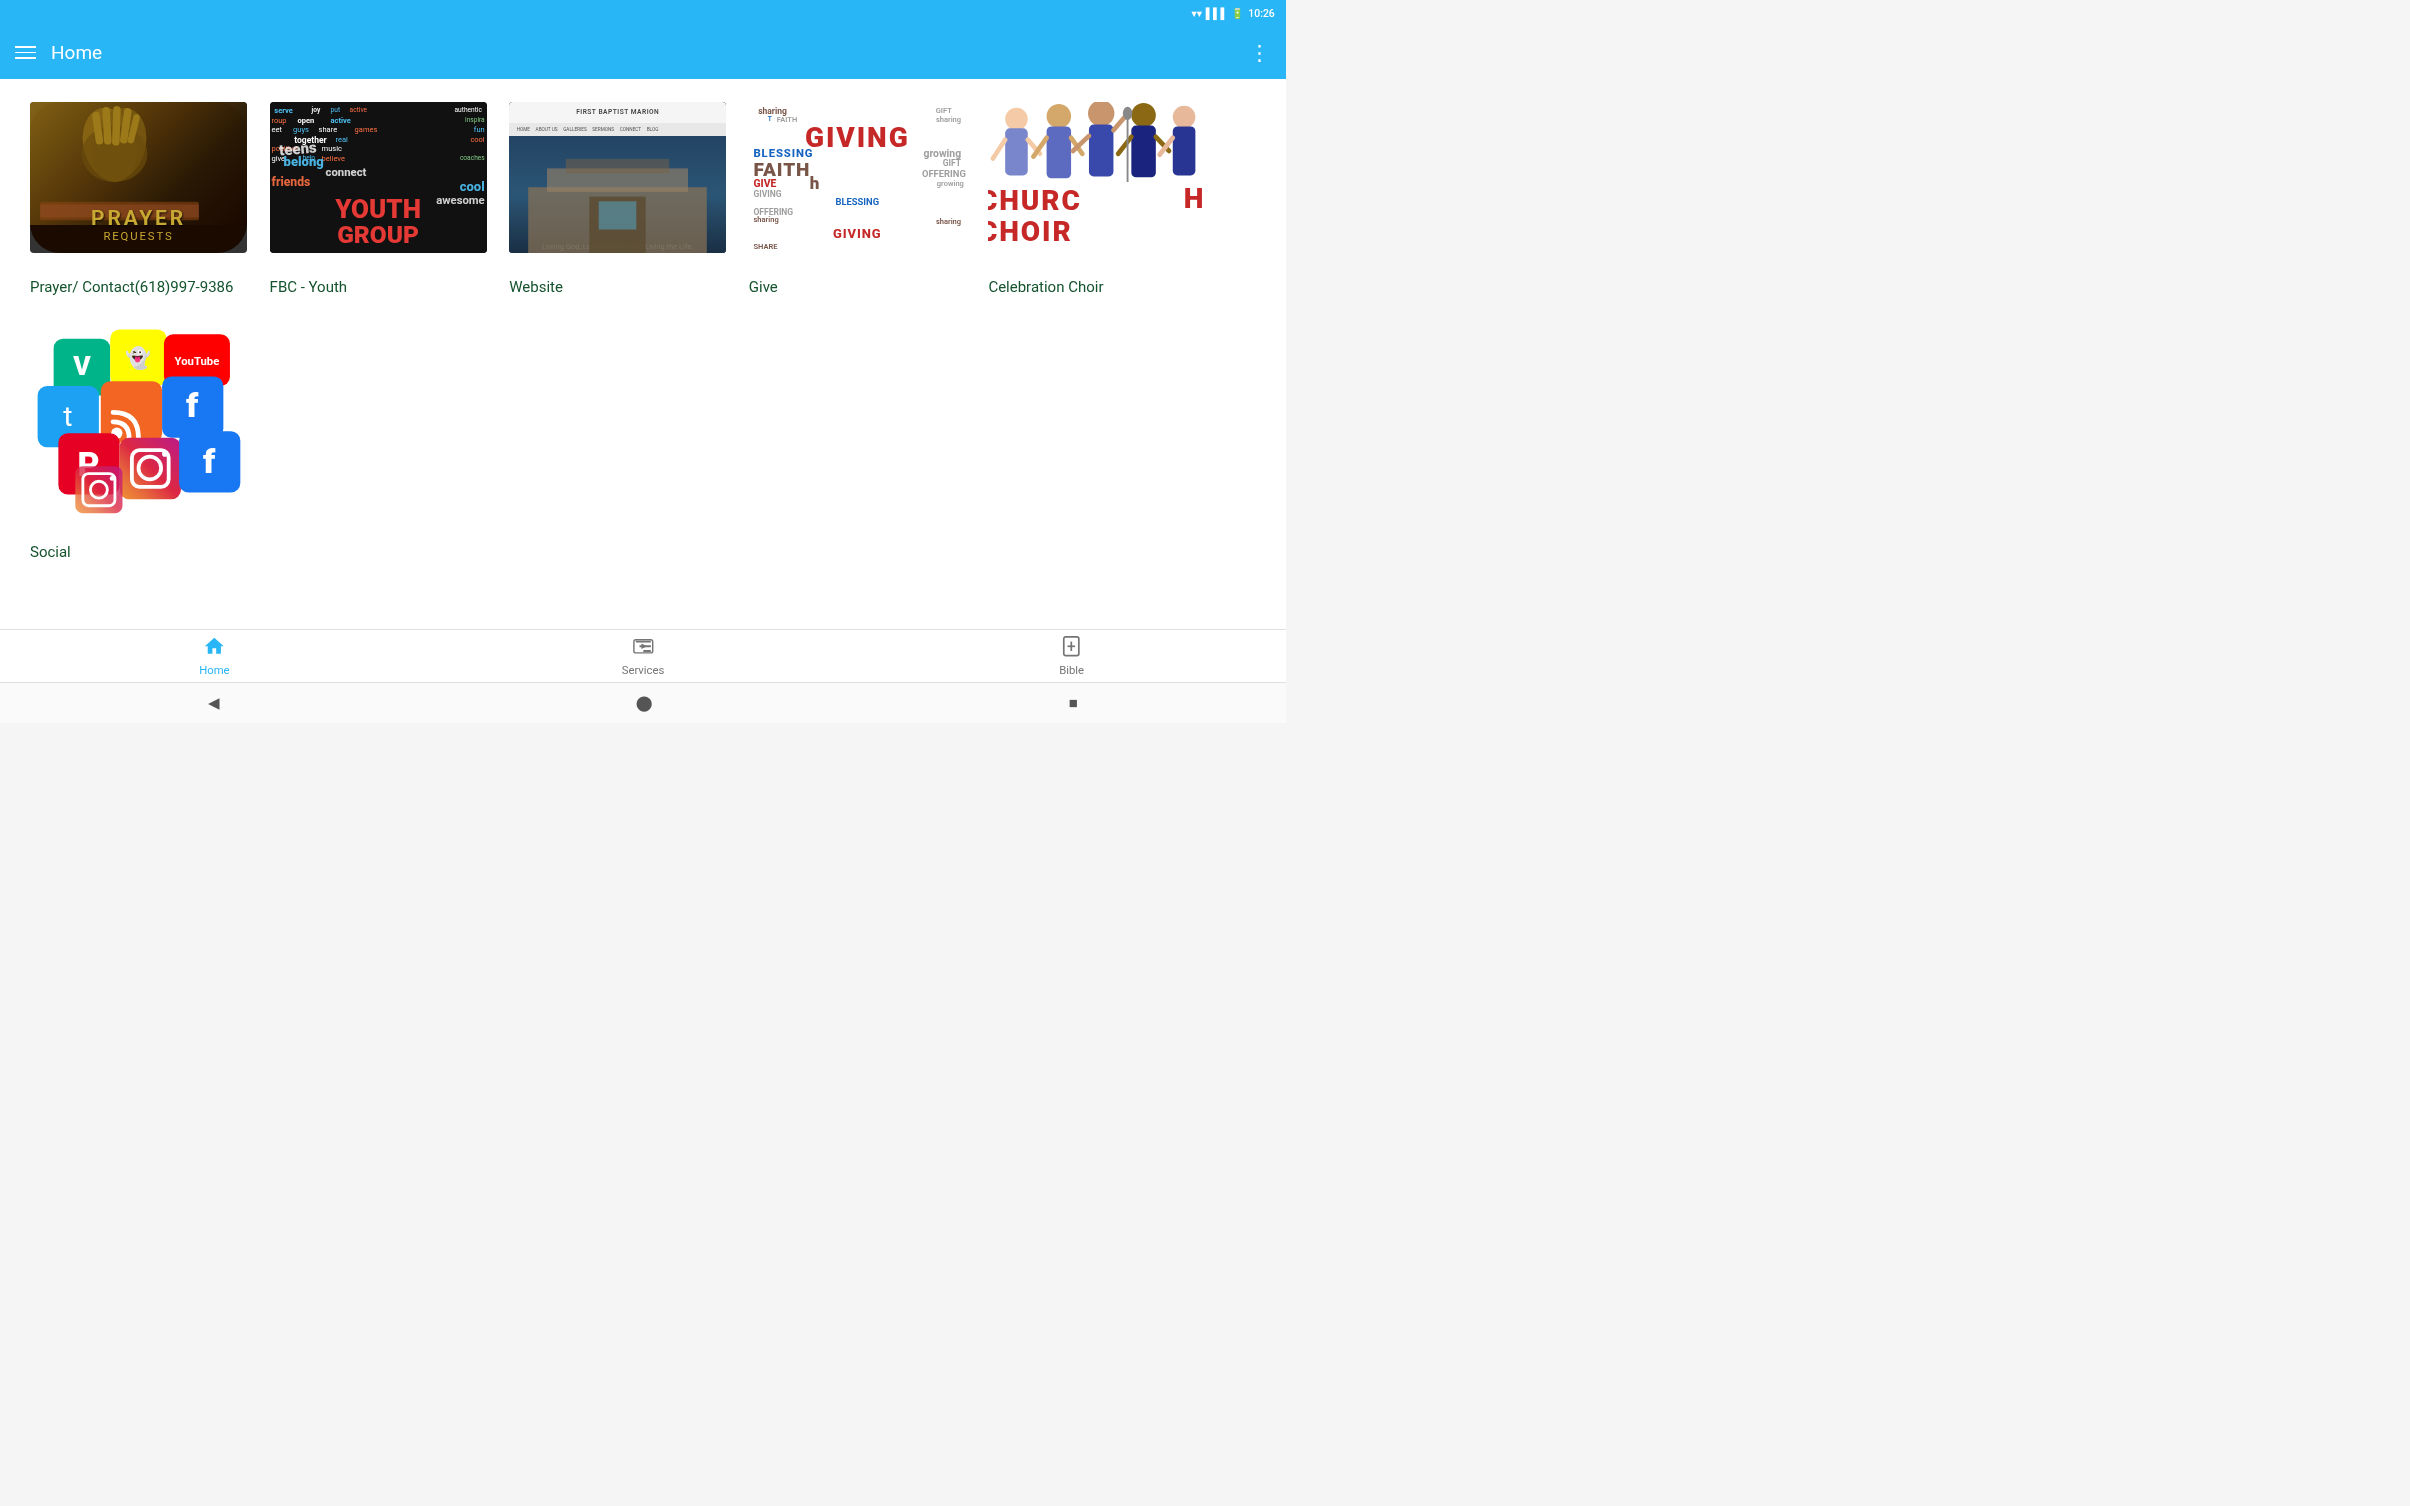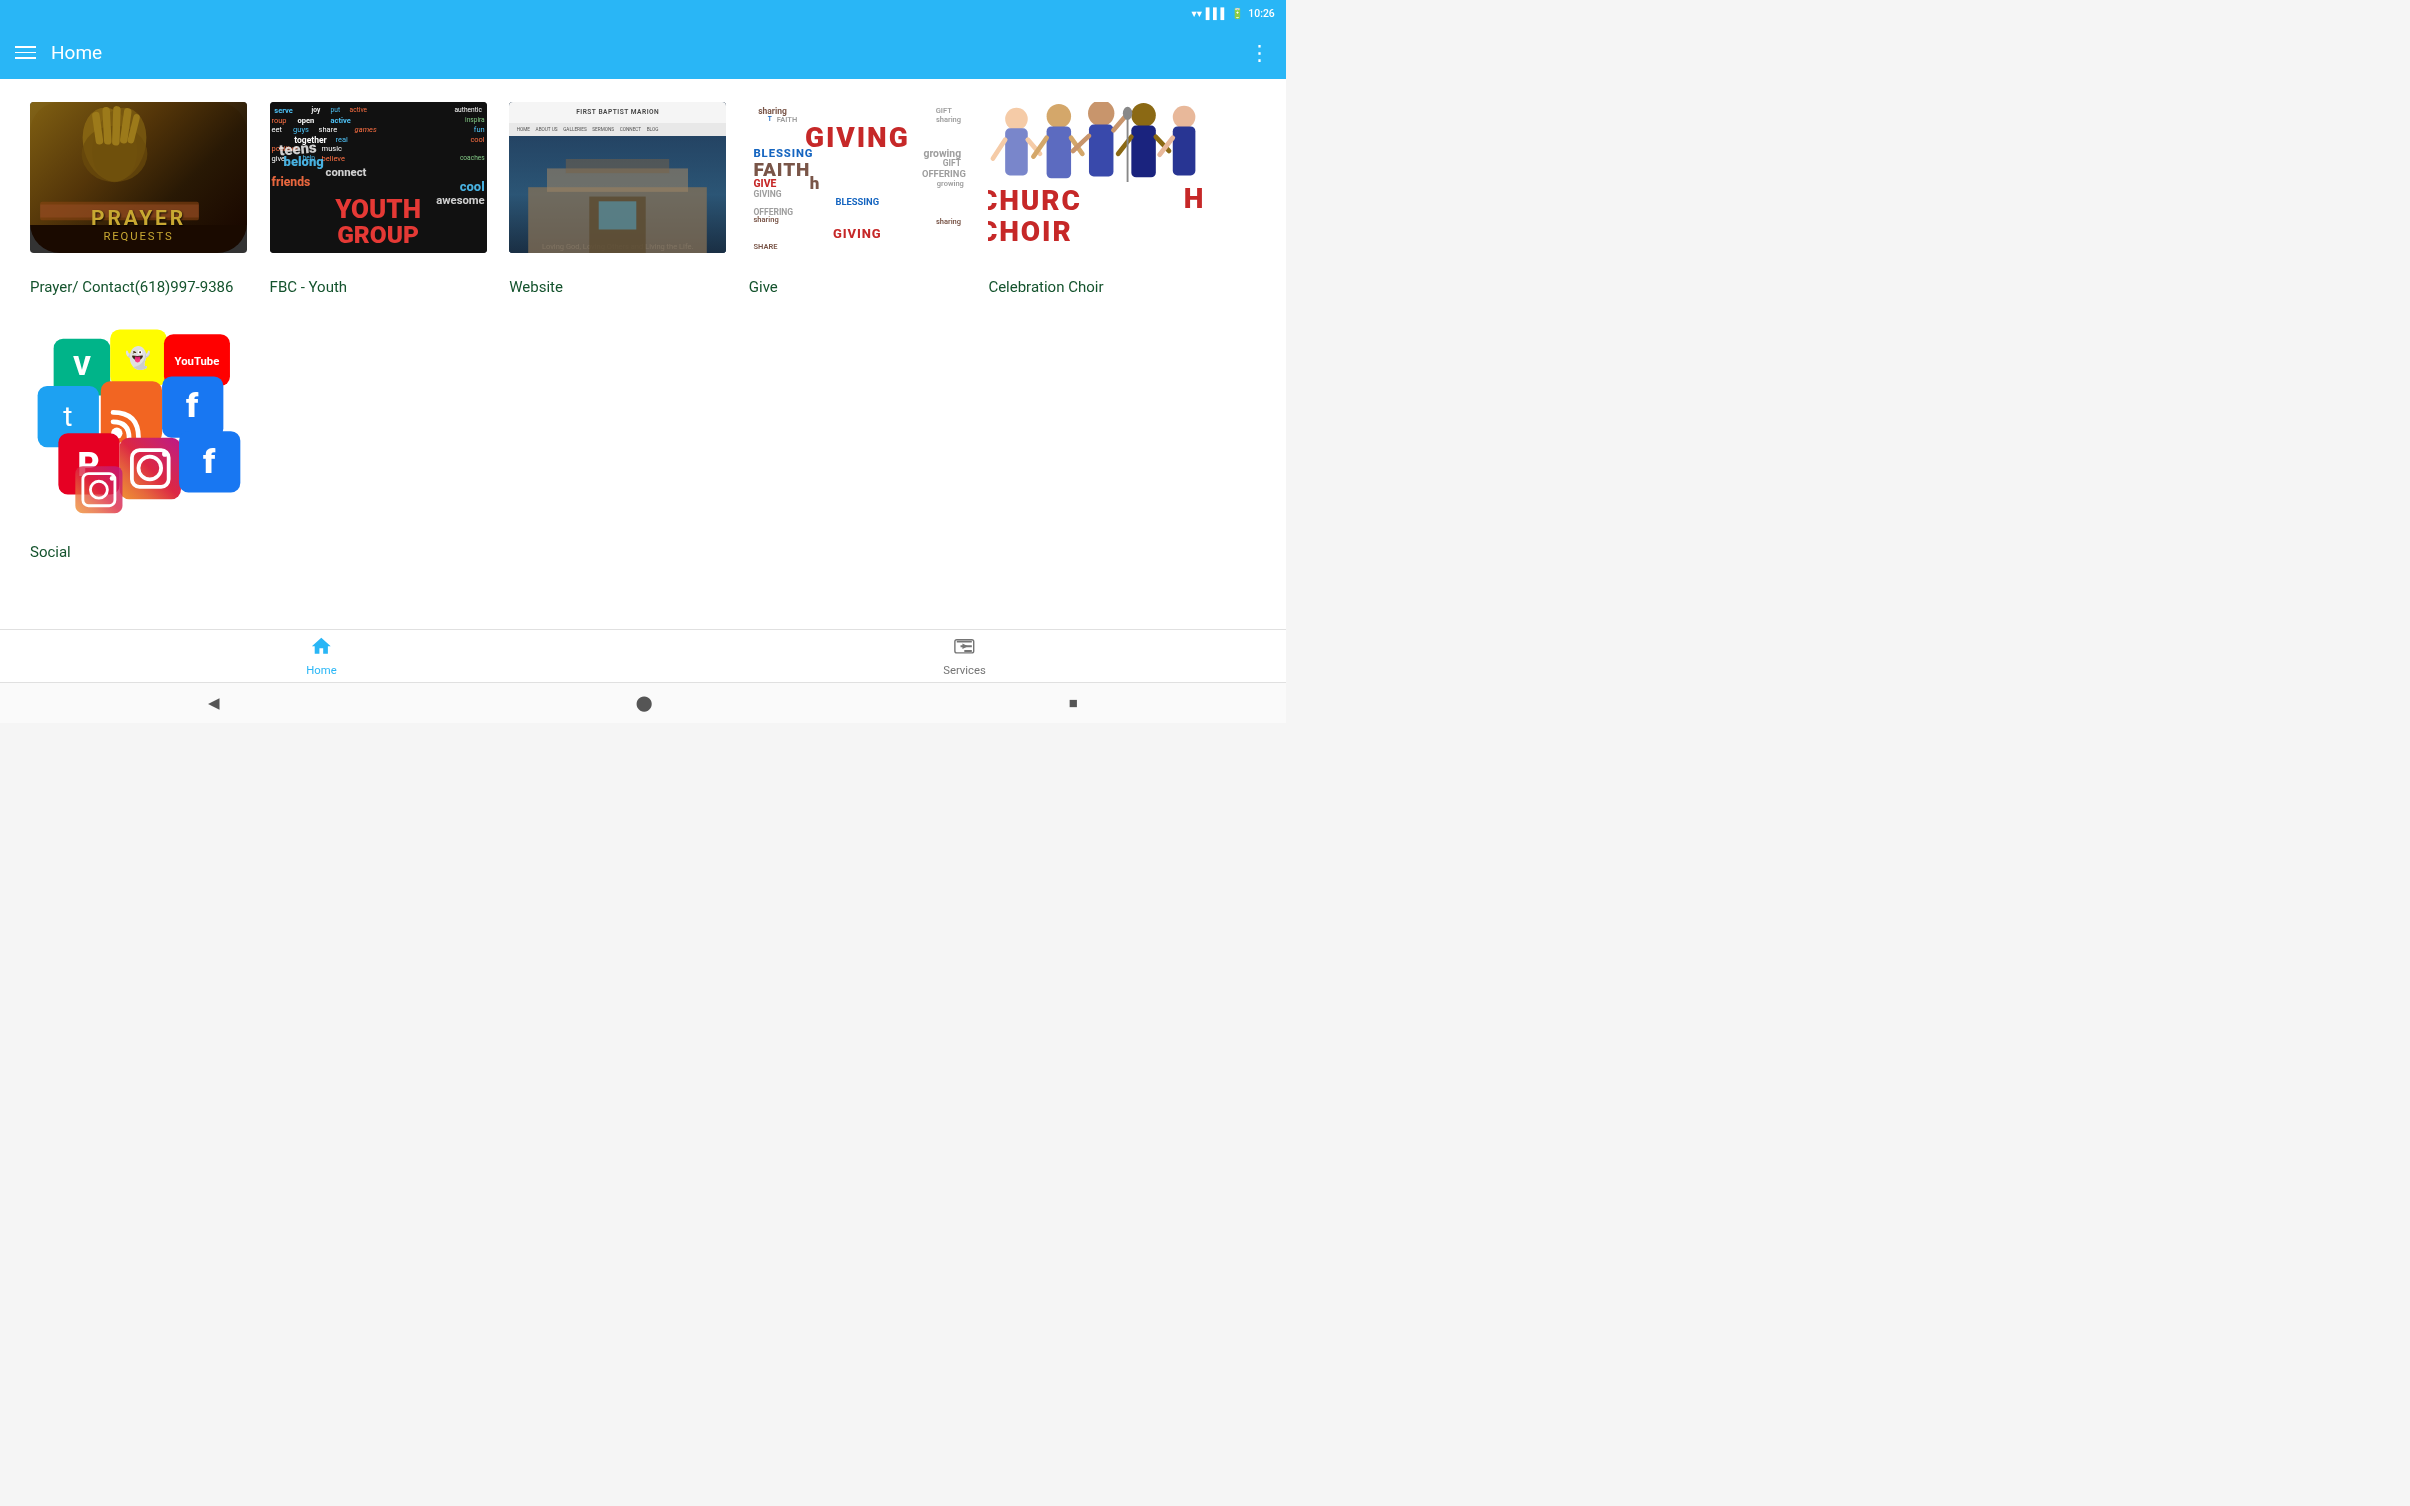--- a/index.html
+++ b/index.html
@@ -341,21 +341,21 @@
             <span style="position:absolute;top:4.7px;left:61px;font-size:6.6px;color:#4fc3f7;">put</span>
             <span style="position:absolute;top:4.7px;left:80px;font-size:6.6px;color:#ff7043;">active</span>
             <span style="position:absolute;top:4.7px;right:4.7px;font-size:6.6px;color:#fff;">authentic</span>
             <span style="position:absolute;top:14px;left:1.9px;font-size:7.5px;color:#ff7043;">roup</span>
             <span style="position:absolute;top:14px;left:28px;font-size:7.5px;color:#fff;font-weight:bold;">open</span>
             <span style="position:absolute;top:14px;left:61px;font-size:7.5px;color:#4fc3f7;font-weight:700;">active</span>
             <span style="position:absolute;top:14px;right:1.9px;font-size:6.6px;color:#81c784;">inspira</span>
             <span style="position:absolute;top:23.5px;left:1.9px;font-size:7.5px;color:#fff;">eet</span>
             <span style="position:absolute;top:23.5px;left:23.5px;font-size:7.5px;color:#4fc3f7;">guys</span>
             <span style="position:absolute;top:23.5px;left:49px;font-size:7.5px;color:#fff;">share</span>
-            <span style="position:absolute;top:23.5px;left:85px;font-size:7.5px;color:#ff7043;font-style:italic;">games</span>
+            <span style="position:absolute;top:23.5px;left:85px;font-size:7.5px;color:#ff7043;">games</span>
             <span style="position:absolute;top:23.5px;right:1.9px;font-size:7.5px;color:#4fc3f7;">fun</span>
             <span style="position:absolute;top:33px;left:4.7px;font-size:8.5px;color:#fff;font-weight:700;padding-left:20px;">together</span>
             <span style="position:absolute;top:33px;left:66px;font-size:7.5px;color:#4fc3f7;">real</span>
             <span style="position:absolute;top:33px;right:1.9px;font-size:7.5px;color:#ff7043;">cool</span>
             <span style="position:absolute;top:42px;left:1.9px;font-size:7.5px;color:#ff7043;">positive</span>
             <span style="position:absolute;top:42px;left:52px;font-size:7.5px;color:#fff;">music</span>
             <span style="position:absolute;top:52px;left:1.9px;font-size:7.5px;color:#fff;">give</span>
             <span style="position:absolute;top:52px;left:33px;font-size:6.6px;color:#4fc3f7;text-align:center;">help</span>
             <span style="position:absolute;top:52px;left:52px;font-size:7.5px;color:#ff7043;">believe</span>
             <span style="position:absolute;top:52px;right:1.9px;font-size:6.6px;color:#81c784;">coaches</span>
@@ -574,20 +574,30 @@
   <div class="nav-btn">
     <div class="nav-btn-icon">
       <svg width="22.6" height="22.6" viewBox="0 0 24 24" fill="#757575">
         <path d="M4 6h16v2H4zm4 5h12v2H8zm4 5h8v2h-8z"></path>
         <rect x="2" y="5" width="20" height="14" rx="2" fill="none" stroke="#757575" stroke-width="1.5"></rect>
         <polygon points="10,9 16,12 10,15" fill="#757575"></polygon>
       </svg>
     </div>
     <span class="nav-btn-label">Services</span>
   </div>
+  <div class="nav-btn">
+    <div class="nav-btn-icon">
+      <svg width="22.6" height="22.6" viewBox="0 0 24 24" fill="none" stroke="#757575" stroke-width="1.8">
+        <rect x="4" y="2" width="16" height="20" rx="2"></rect>
+        <line x1="12" y1="7" x2="12" y2="17"></line>
+        <line x1="8" y1="12" x2="16" y2="12"></line>
+      </svg>
+    </div>
+    <span class="nav-btn-label">Bible</span>
+  </div>
 </div>
 
 <div class="system-nav">
   <span class="sys-btn">◀</span>
   <span class="sys-btn">⬤</span>
   <span class="sys-btn">■</span>
 </div>
 
 
 </body></html>

